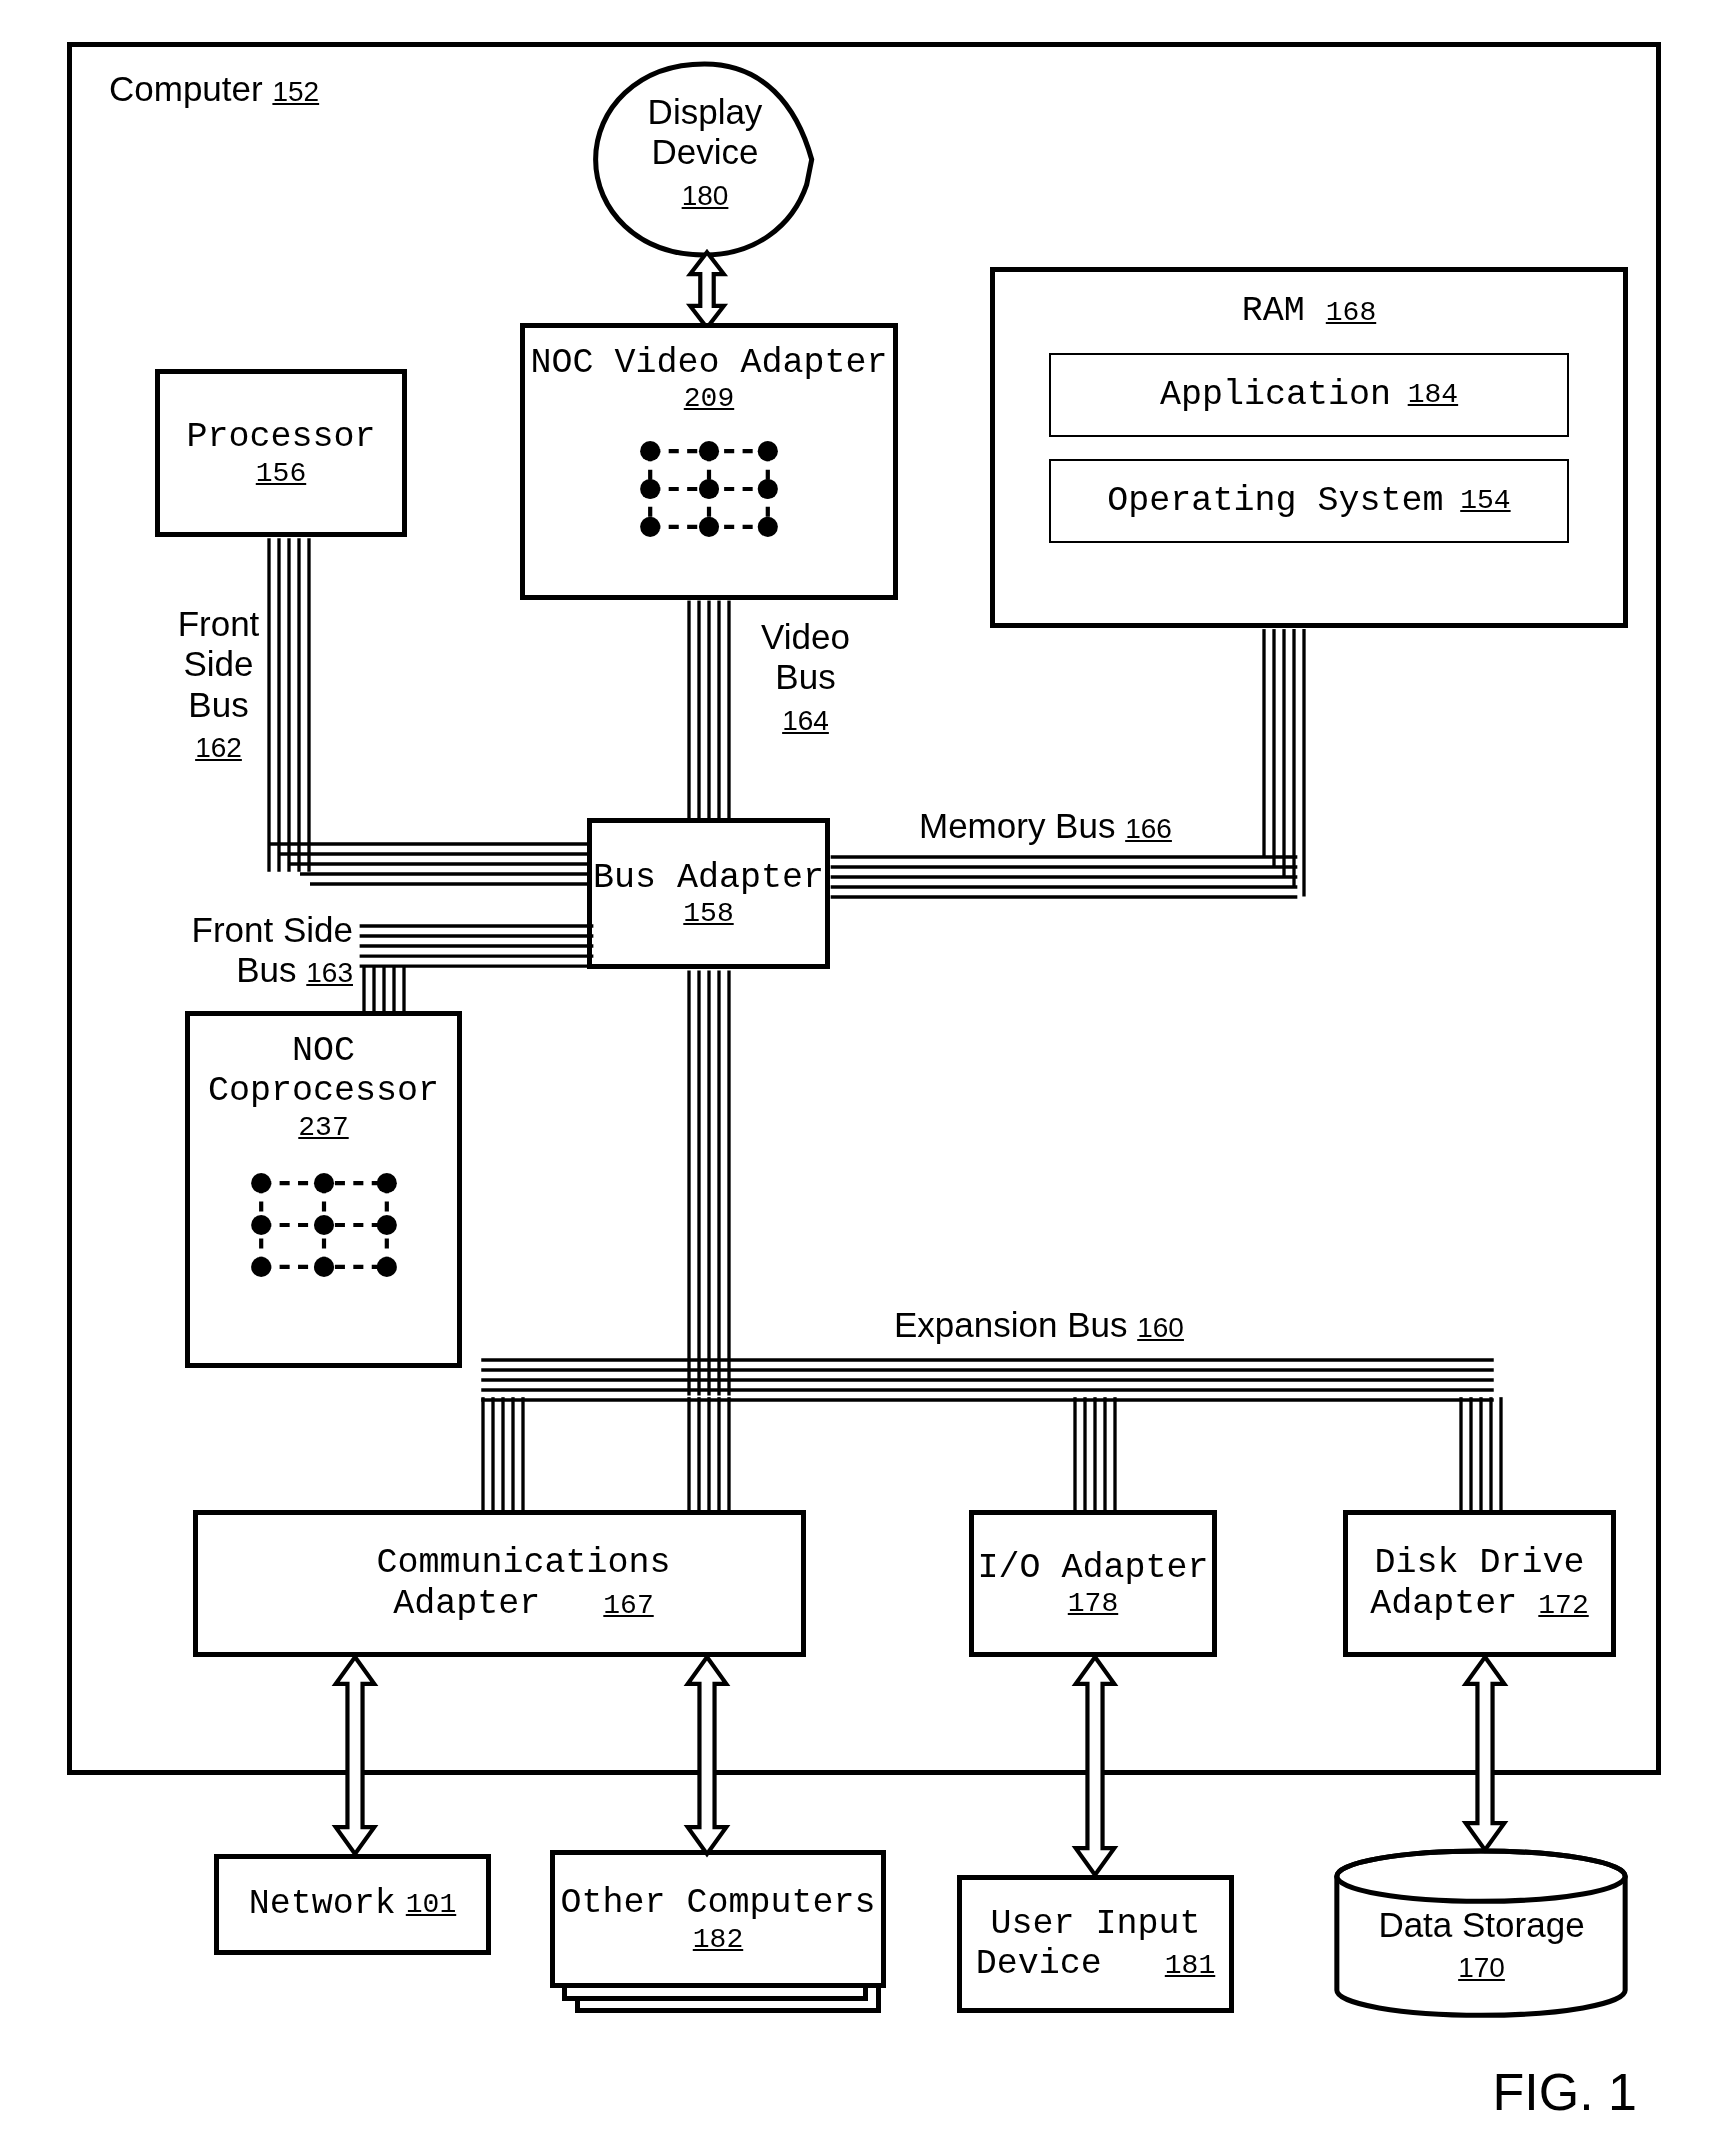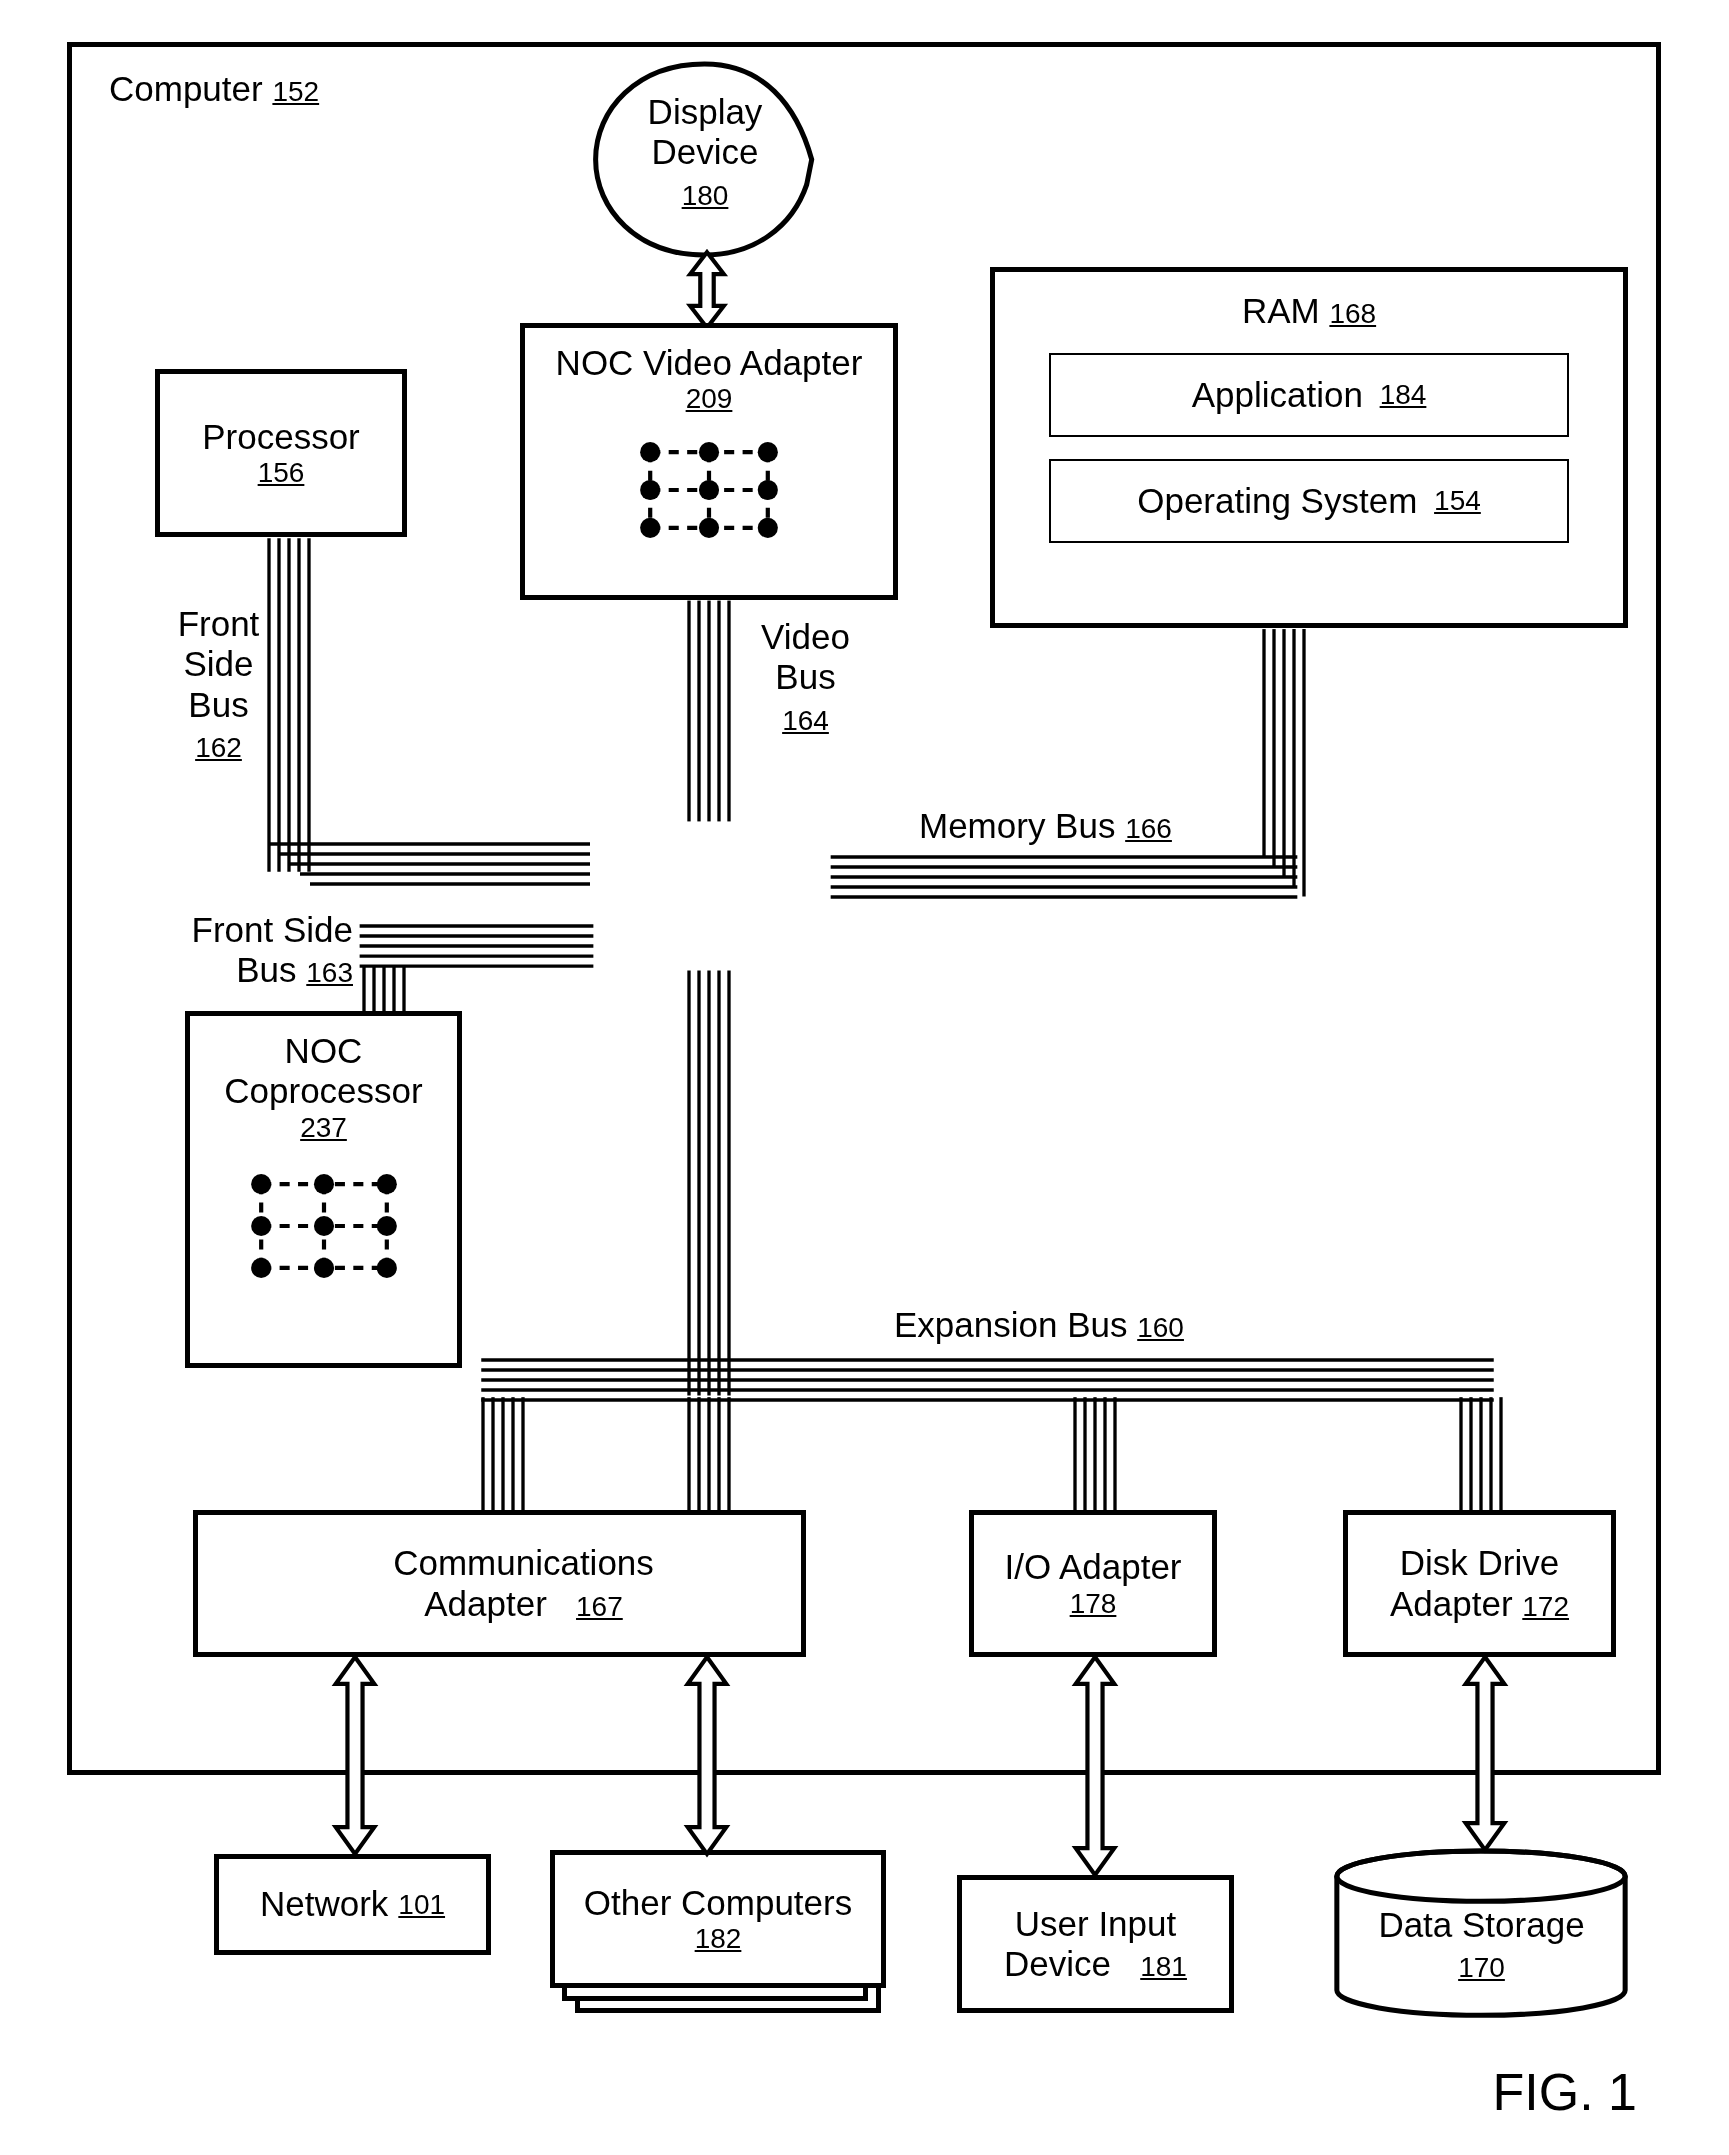--- a/index.html
+++ b/index.html
@@ -26,20 +26,21 @@
   .block {
     position: absolute;
     border: 5px solid #000;
     background: #fff;
     box-sizing: border-box;
     text-align: center;
     display: flex;
     flex-direction: column;
     align-items: center;
     justify-content: flex-start;
+    font-family: Liberation Mono, monospace;
   }
   .label {
     font-size: 35px;
     line-height: 1.15;
   }
   .ref {
     text-decoration: underline;
     font-size: 28px;
   }
   .free-label {
@@ -149,20 +150,24 @@
       <span> </span>
         <span class="ref">184</span>
     </div>
     <div class="inner-block" style="width:520px; height:84px;">
       <span class="label">Operating System</span>
       <span> </span>
         <span class="ref">154</span>
     </div>
   </div>
 
+  <div class="block" style="left:587px; top:818px; width:243px; height:151px; justify-content:center;">
+    <div class="label">Bus Adapter</div>
+    <div><span class="ref">158</span></div>
+  </div>
 
   <div class="free-label" style="left:168px; top:604px; width:101px;">
     <div>Front</div>
     <div>Side</div>
     <div>Bus</div>
     <div><span class="ref">162</span></div>
   </div>
 
   <div class="free-label" style="left:747px; top:617px; width:117px;">
     <div>Video</div>

